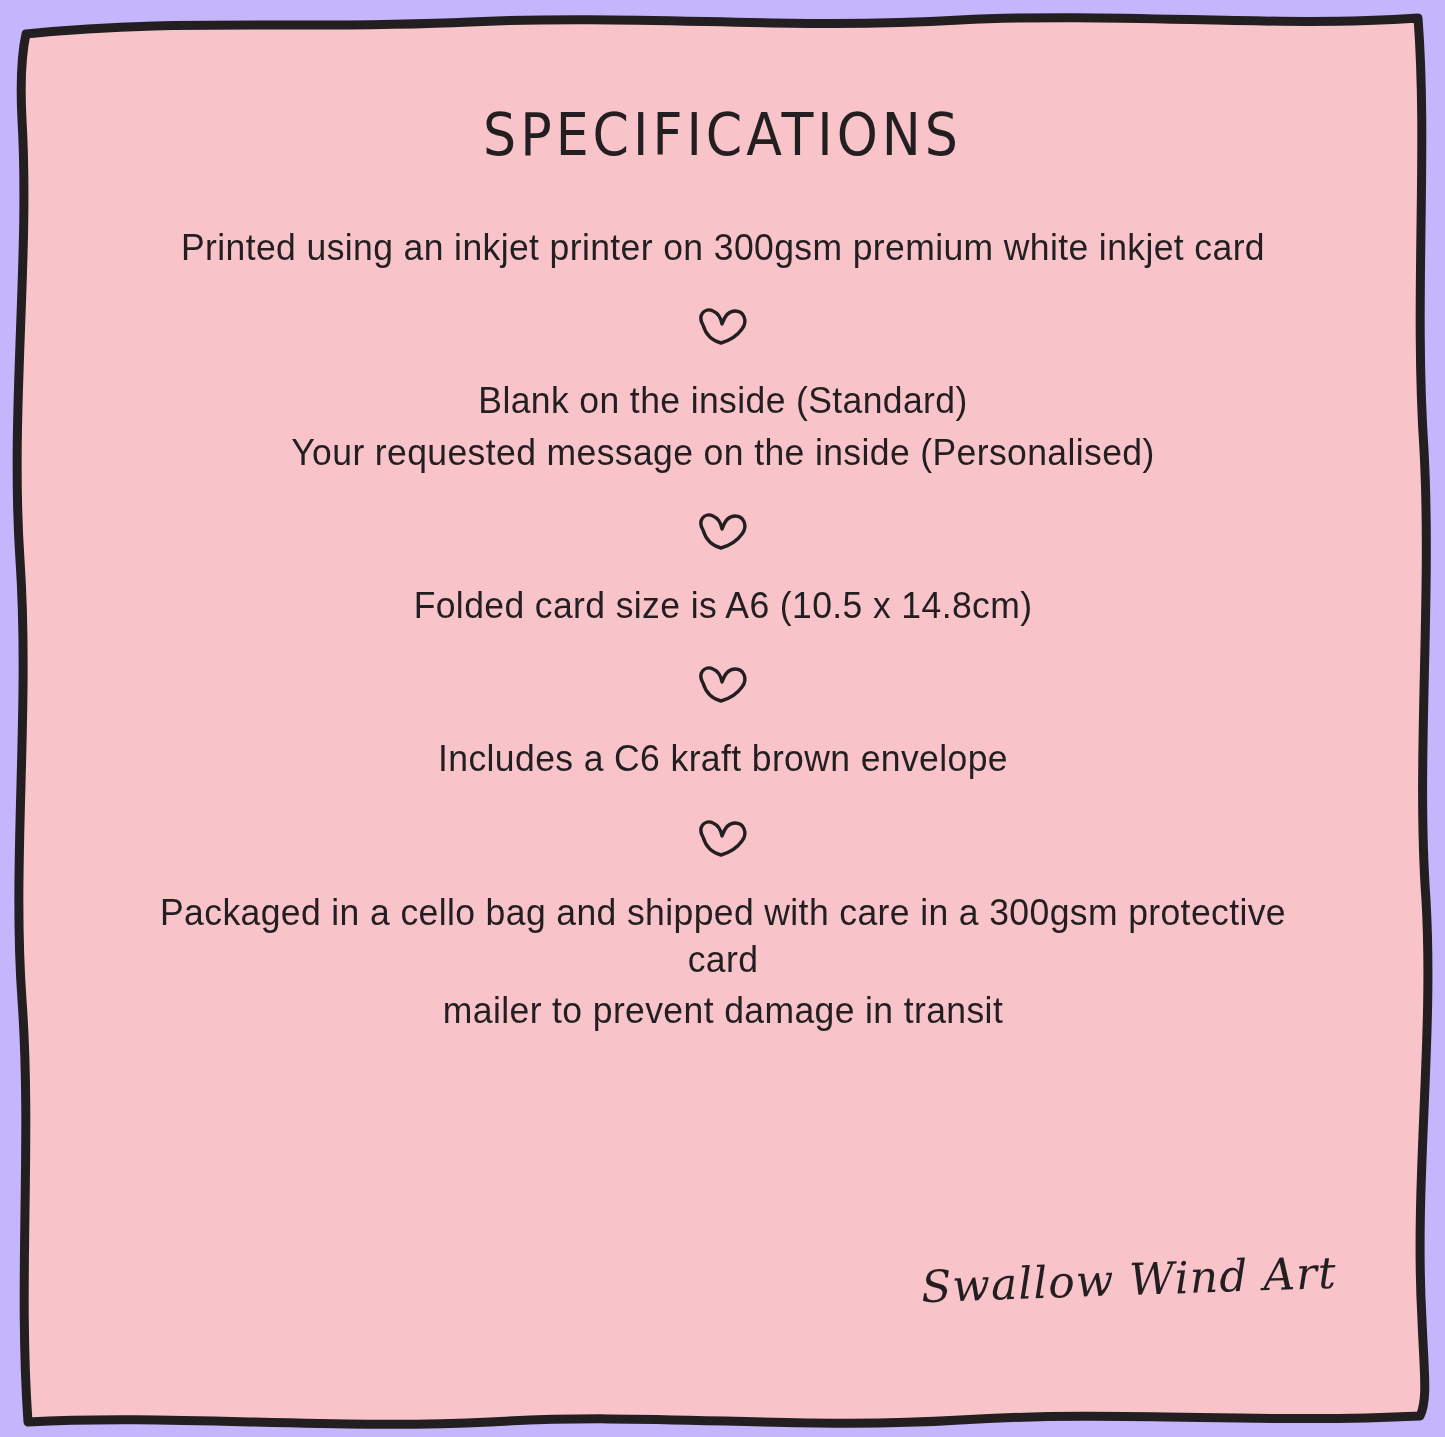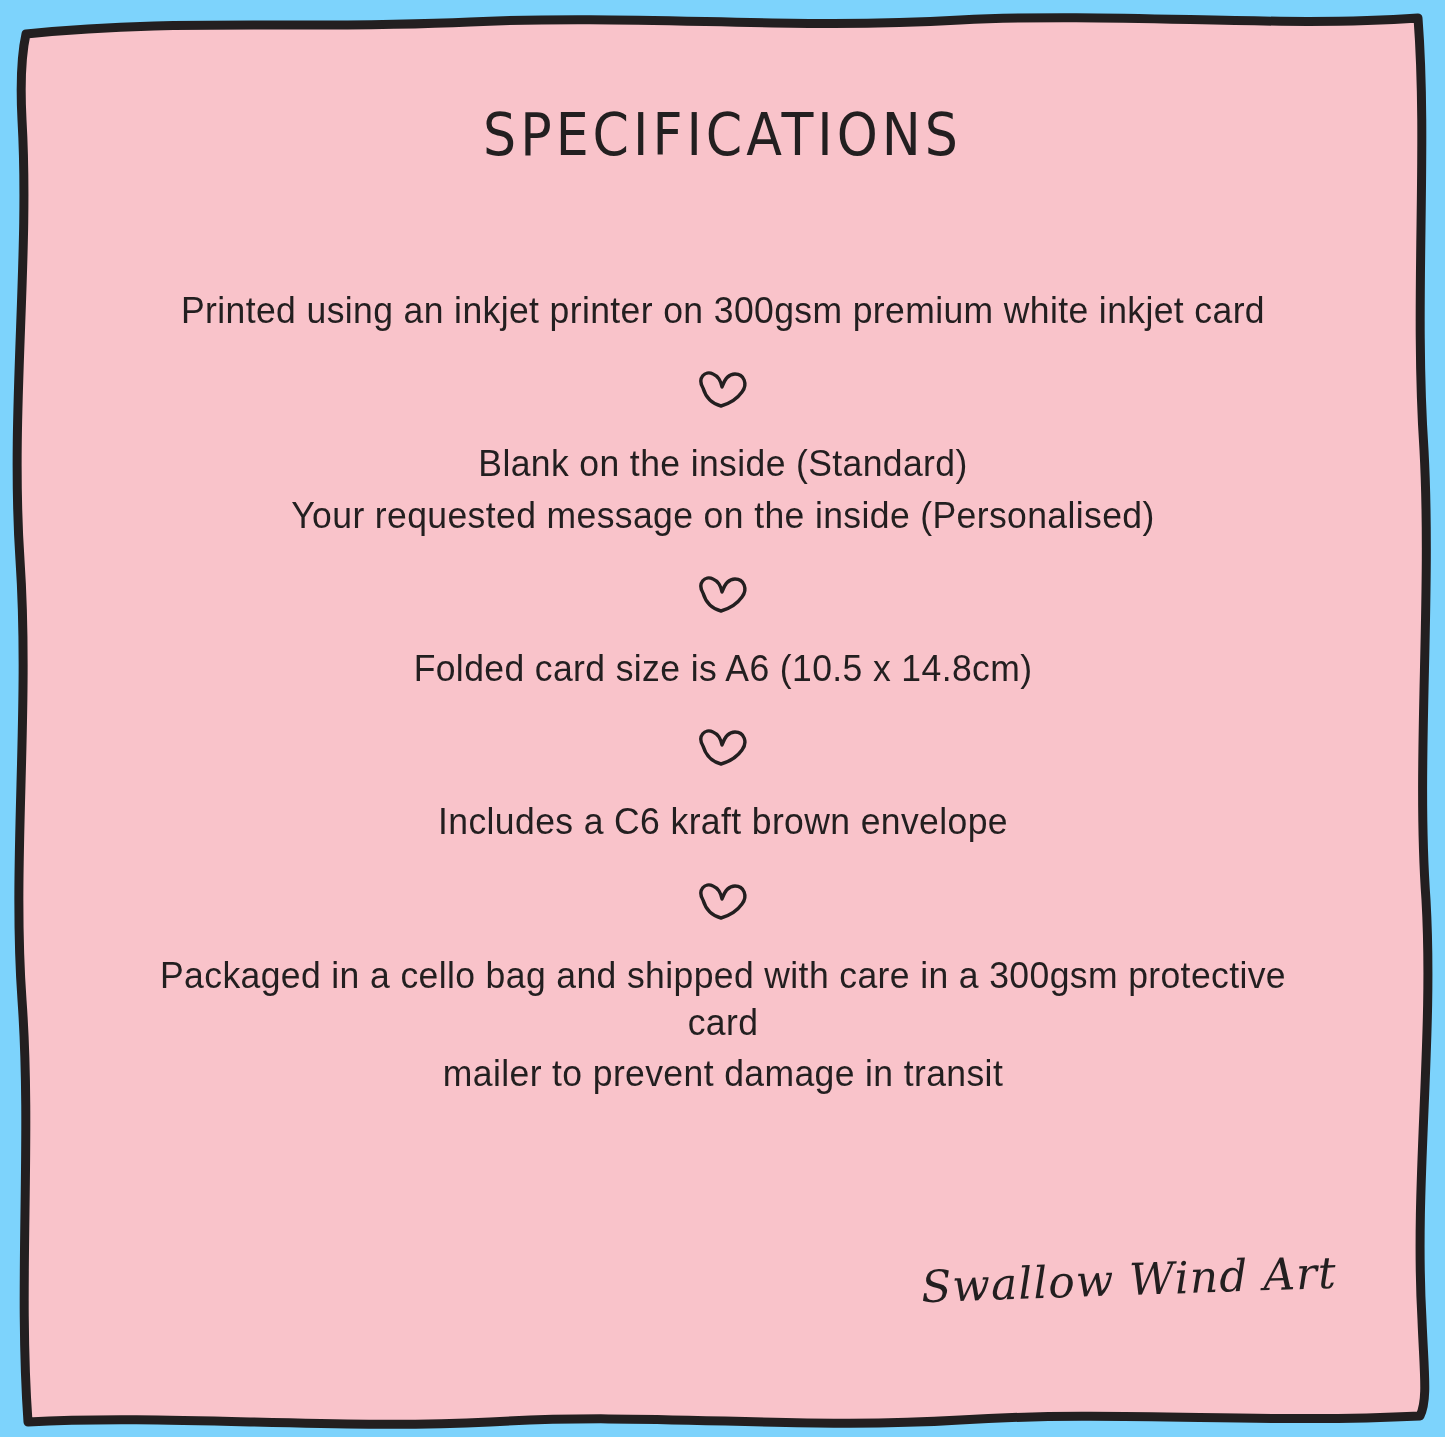--- a/index.html
+++ b/index.html
@@ -11,21 +11,21 @@
     width: 1445px;
     height: 1437px;
     font-family: "DejaVu Sans", sans-serif;
     overflow: hidden;
   }
 
   #card {
     position: relative;
     width: 1445px;
     height: 1437px;
-    background: #7dd3fc;
+    background: #c4b5fd;
   }
 
   
   .panel-wrap {
     position: absolute;
     left: 0;
     top: 0;
     width: 1445px;
     height: 1437px;
   }
@@ -54,21 +54,21 @@
     font-family: "DejaVu Sans Condensed", "Liberation Sans", sans-serif;
     font-size: 58px;
     letter-spacing: 4px;
     font-weight: 400;
     color: #231f20;
     margin: 0;
     line-height: 1.1;
   }
 
   .spec-list {
-    margin-top: 119px;
+    margin-top: 56px;
   }
 
   .spec-line {
     text-align: center;
     font-family: "Liberation Sans", sans-serif;
     font-size: 37px;
     line-height: 1.28;
     letter-spacing: 0.4px;
     color: #231f20;
     font-weight: 400;

